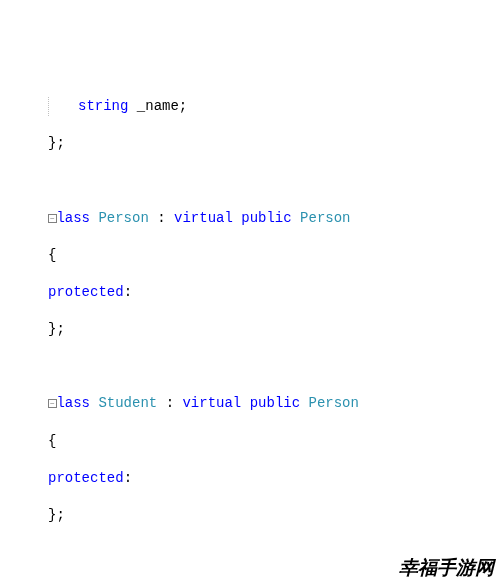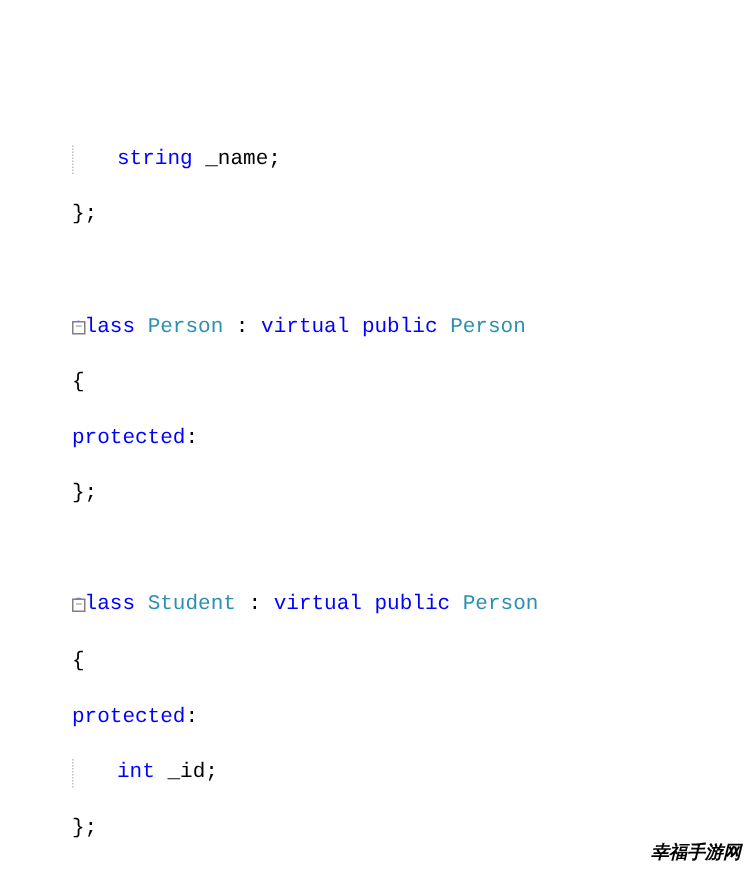--- a/index.html
+++ b/index.html
@@ -35,21 +35,21 @@
     .fold::before { content: "−"; display:block; }
     .line { position: relative; height: 18.6px; margin-left: 36px; }
     .indent { display:inline-block; width: 30px; border-left: 1px dotted #c0c0c0; height:18.6px; vertical-align: top;}
     .watermark {
       position: absolute;
       right: 6px;
       bottom: 4px;
       font-family: 'Microsoft YaHei', 'SimHei', sans-serif;
       font-weight: 700;
       font-style: italic;
-      font-size: 12px;
+      font-size: 19px;
       color: #000;
     }
     .c-kw { color: #0000ff; }
     .c-type { color: #2b91af; }
   </style>
 </head>
 <body>
 
 
 
@@ -58,21 +58,20 @@
 <div class="line"><span>};</span></div>
 <div class="line"></div>
 <div class="line"><span class="fold" style="top:5px;"></span><span class="c-kw">class</span><span class="c-type"> Person</span><span> : </span><span class="c-kw">virtual</span><span> </span><span class="c-kw">public</span><span class="c-type"> Person</span></div>
 <div class="line"><span>{</span></div>
 <div class="line"><span class="c-kw">protected</span><span>:</span></div>
 <div class="line"><span>};</span></div>
 <div class="line"></div>
 <div class="line"><span class="fold" style="top:5px;"></span><span class="c-kw">class</span><span class="c-type"> Student</span><span> : </span><span class="c-kw">virtual</span><span> </span><span class="c-kw">public</span><span class="c-type"> Person</span></div>
 <div class="line"><span>{</span></div>
 <div class="line"><span class="c-kw">protected</span><span>:</span></div>
-<div class="line"><span class="indent"></span><span class="c-kw">int</span><span> _id;</span></div>
 <div class="line"><span>};</span></div>
 
 
 
 
 
 
 
 
 

